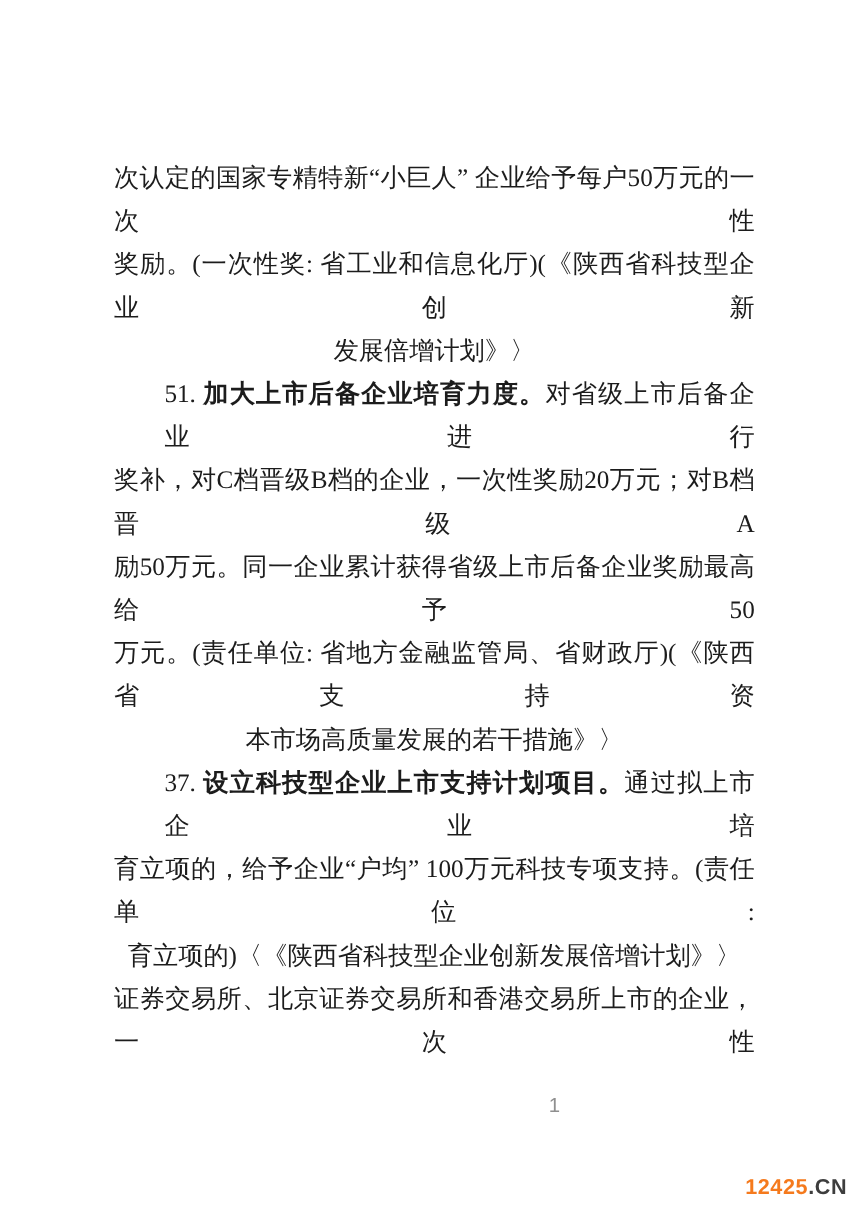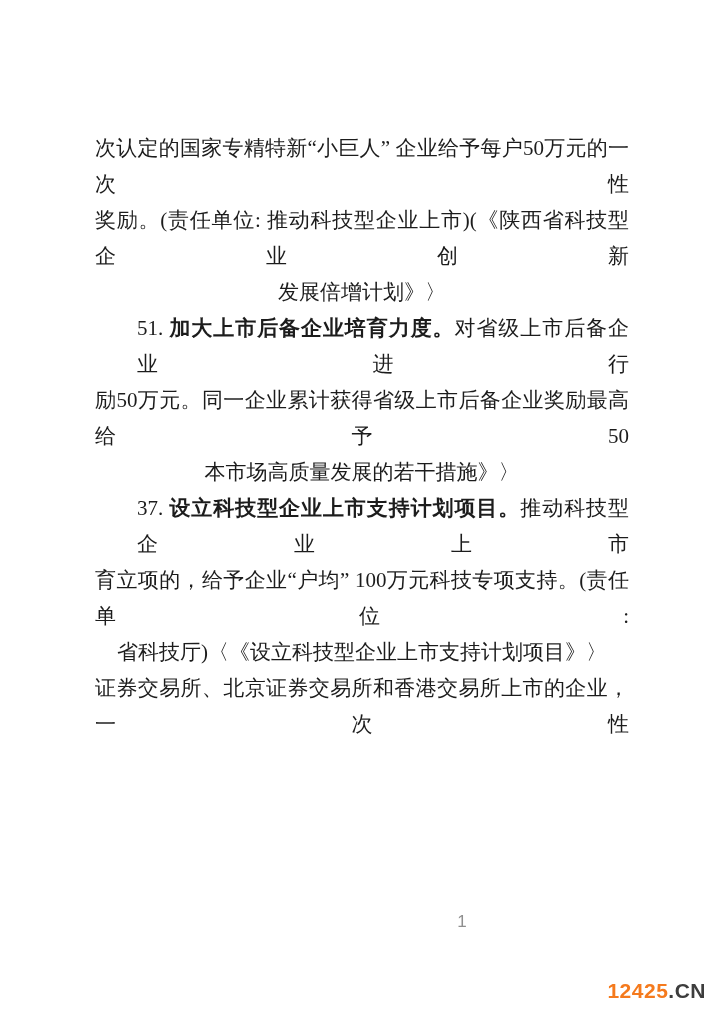--- a/index.html
+++ b/index.html
@@ -49,40 +49,42 @@
     font-family: "Liberation Sans", "DejaVu Sans", sans-serif;
     font-size: 17px;
     color: #8f8f8f;
   }
   .watermark {
     position: absolute;
     right: 14px;
     top: 979px;
     font-family: "Liberation Sans", "DejaVu Sans", sans-serif;
     font-weight: bold;
-    font-size: 21px;
+    font-size: 18px;
     letter-spacing: 0.5px;
     white-space: nowrap;
   }
 </style>
 </head>
 <body>
 
 <div class="page">
 
   <div class="doc-body">
       <div class="line justify"><span>次认定的国家专精特新“小巨人” 企业给予每户50万元的一次性</span></div>
-      <div class="line justify"><span>奖励。(责任单位: 推动科技型企业上市)(《陕西省科技型企业创新</span></div>
+      <div class="line justify"><span>奖励。(一次性奖: 省工业和信息化厅)(《陕西省科技型企业创新</span></div>
       <div class="line"><span>发展倍增计划》〉</span></div>
       <div class="line indent justify"><span>51. </span><span class="bold">加大上市后备企业培育力度。</span><span>对省级上市后备企业进行</span></div>
+      <div class="line justify"><span>奖补，对C档晋级B档的企业，一次性奖励20万元；对B档晋级A</span></div>
       <div class="line justify"><span>励50万元。同一企业累计获得省级上市后备企业奖励最高给予50</span></div>
+      <div class="line justify"><span>万元。(责任单位: 省地方金融监管局、省财政厅)(《陕西省支持资</span></div>
       <div class="line"><span>本市场高质量发展的若干措施》〉</span></div>
-      <div class="line indent justify"><span>37. </span><span class="bold">设立科技型企业上市支持计划项目。</span><span>推动科技型企业上市</span></div>
+      <div class="line indent justify"><span>37. </span><span class="bold">设立科技型企业上市支持计划项目。</span><span>通过拟上市企业培</span></div>
       <div class="line justify"><span>育立项的，给予企业“户均” 100万元科技专项支持。(责任单位:</span></div>
-      <div class="line"><span>省科技厅)〈《设立科技型企业上市支持计划项目》〉</span></div>
+      <div class="line"><span>育立项的)〈《陕西省科技型企业创新发展倍增计划》〉</span></div>
       <div class="line justify"><span>证券交易所、北京证券交易所和香港交易所上市的企业，一次性</span></div>
     </div>
 
   <div class="page-number">1</div>
 
   <div class="watermark">
     <span style="color: rgb(245, 122, 29);">12425</span><span style="color: rgb(61, 61, 61);">.CN</span>
   </div>
 
 </div>

